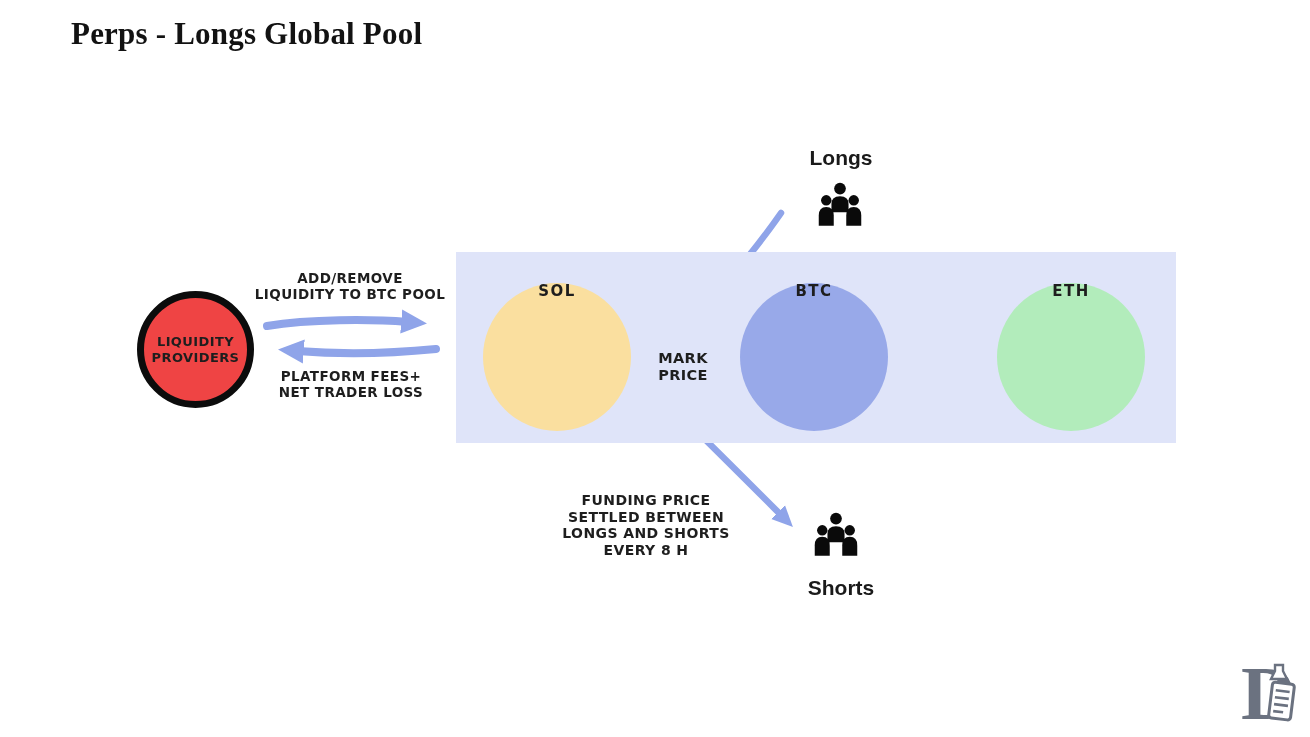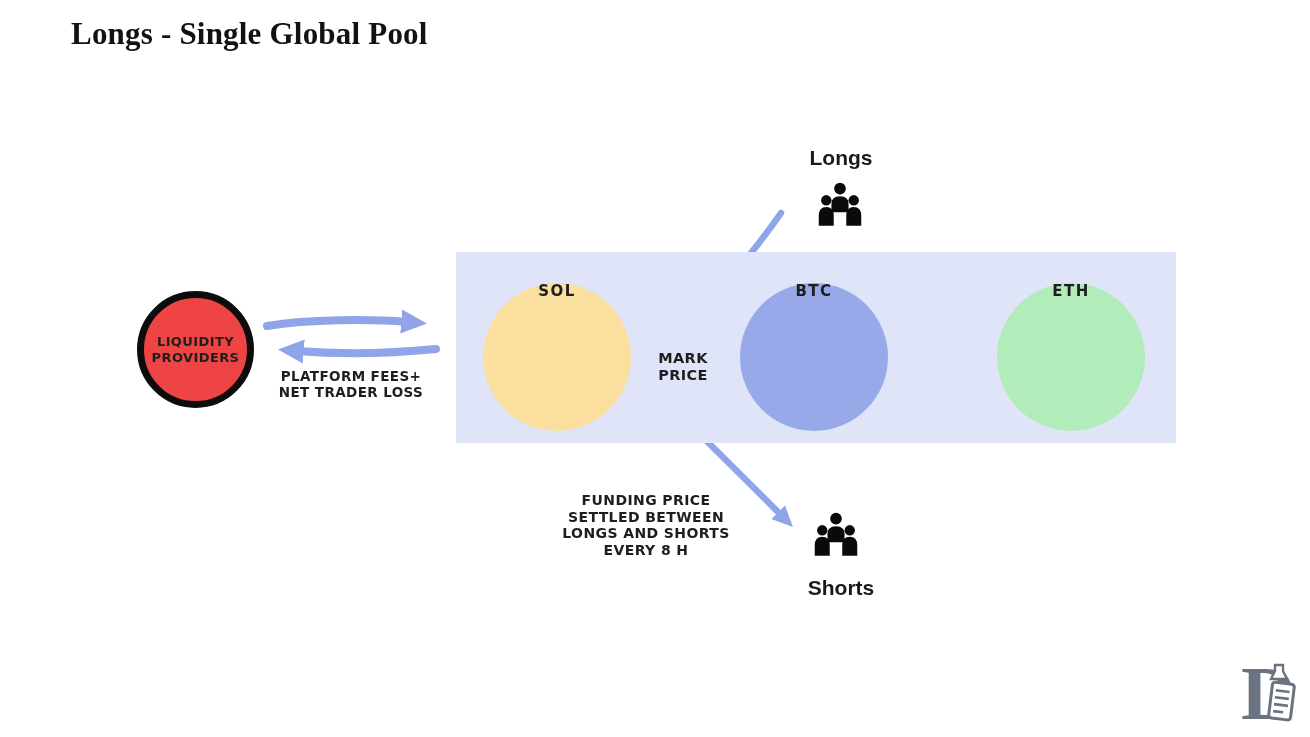--- a/index.html
+++ b/index.html
@@ -83,21 +83,21 @@
 
   .arrow-layer { left: 0; top: 0; width: 1310px; height: 737px; pointer-events: none; }
 
   .brand-logo { left: 1241px; top: 653px; width: 64px; height: 80px; }
 </style>
 </head>
 <body>
 
 <div class="canvas">
 
-  <div class="abs page-title">Longs - Single Global Pool</div>
+  <div class="abs page-title">Perps - Longs Global Pool</div>
 
   <svg class="abs arrow-layer" viewBox="0 0 1310 737" xmlns="http://www.w3.org/2000/svg">
     <defs>
       <marker id="ah" viewBox="0 0 10 10" refX="2.5" refY="5" markerWidth="3.4" markerHeight="3.4" orient="auto-start-reverse">
         <path d="M0,0.6 L9.5,5 L0,9.4 z" fill="#8fa4e9"></path>
       </marker>
       <marker id="ahv" viewBox="0 0 12 12" refX="7" refY="6" markerWidth="4.2" markerHeight="4.2" orient="auto-start-reverse">
         <path d="M1,1 L8.5,6 L1,11" fill="none" stroke="#8fa4e9" stroke-width="1.8" stroke-linecap="round" stroke-linejoin="round"></path>
       </marker>
     </defs>
@@ -111,20 +111,22 @@
     <path d="M668,403 C706,440 748,482 782,516" fill="none" stroke="#8fa4e9" stroke-width="6.5" stroke-linecap="round" marker-end="url(#ah)"></path>
 
     <path d="M661,397 L671,404" fill="none" stroke="#33343c" stroke-width="2.4" stroke-linecap="round"></path>
   </svg>
 
   <div class="abs lp-circle">
     <div class="scribble">LIQUIDITY
 PROVIDERS</div>
   </div>
 
+  <div class="abs scribble flow-label-top">ADD/REMOVE
+LIQUIDITY TO BTC POOL</div>
   <div class="abs scribble flow-label-bottom">PLATFORM FEES+
 NET TRADER LOSS</div>
 
   <div class="abs pool-rect"></div>
 
   <div class="abs asset-circle asset-sol">
     <div class="scribble">SOL</div>
   </div>
   <div class="abs asset-circle asset-eth">
     <div class="scribble">ETH</div>

